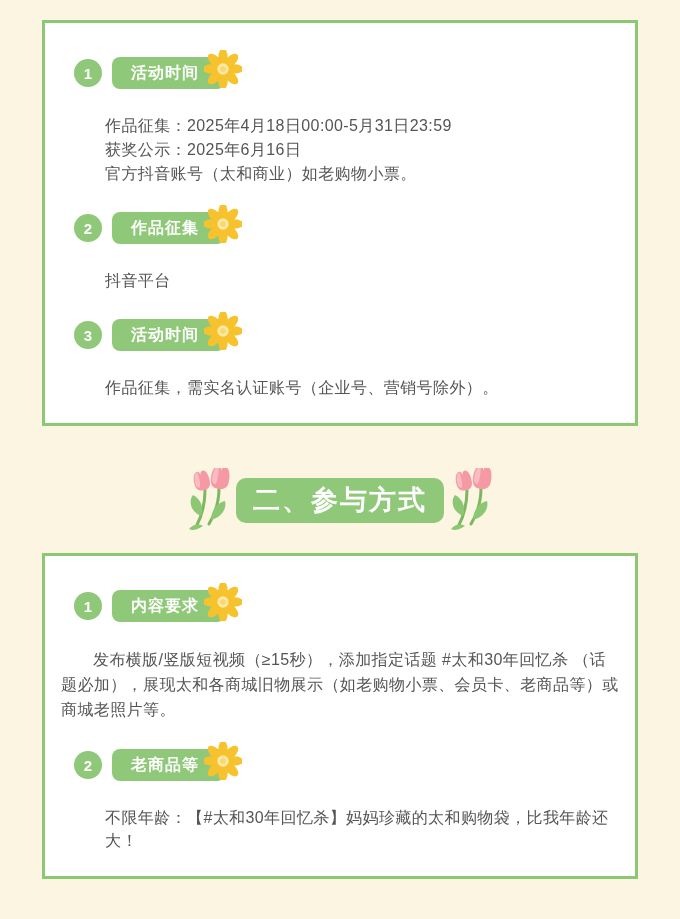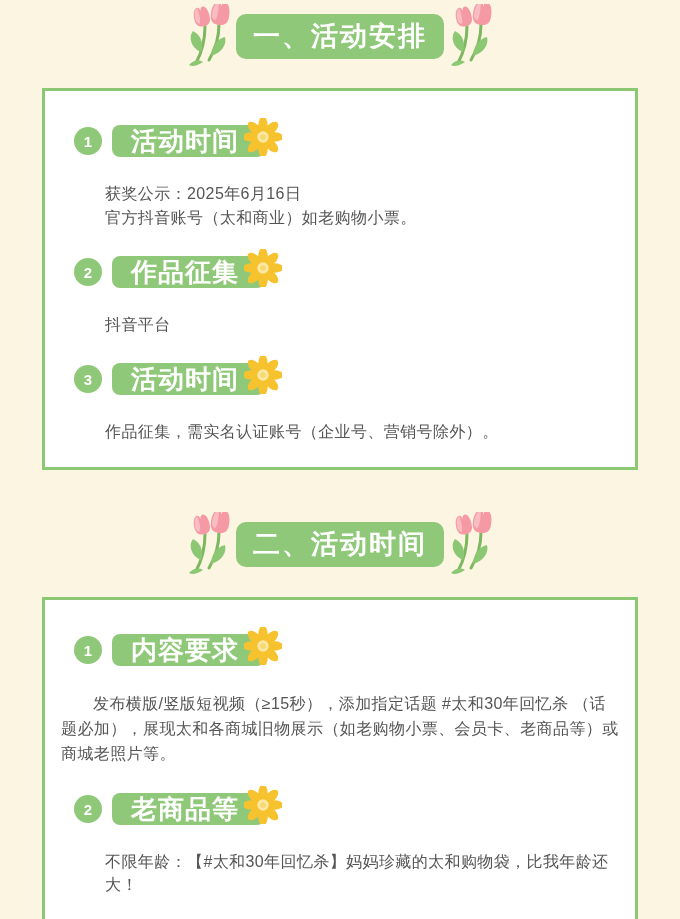--- a/index.html
+++ b/index.html
@@ -66,21 +66,21 @@
     display: flex;
     align-items: center;
     justify-content: center;
     flex: 0 0 auto;
   }
   .label-wrap { position: relative; display: inline-block; }
   .label-banner {
     display: inline-block;
     background: #8fc878;
     color: #ffffff;
-    font-size: 26px;
+    font-size: 16px;
     font-weight: bold;
     letter-spacing: 1px;
     line-height: 22px;
     padding: 5px 26px 5px 19px;
     border-radius: 8px;
     white-space: nowrap;
   }
   .daisy {
     position: absolute;
     right: -17px;
@@ -143,90 +143,82 @@
         <ellipse cx="0" cy="-12" rx="5" ry="9.5" transform="rotate(315)"></ellipse>
       </g>
       <circle r="6" fill="#fbe8a6"></circle>
       <circle r="3" fill="#f8d96e"></circle>
     </g>
   </defs>
 </svg>
 
 <div class="page">
 
-  <div class="section-header">
+
+  <div class="card">
+
+    <div class="item">
+      <div class="item-header">
+        <div class="num-circle">1</div>
+        <div class="label-wrap">
+          <span class="label-banner">活动时间</span>
+          <svg class="daisy" viewBox="-20 -20 40 40">
+              <use href="#daisy-def"></use>
+            </svg>
+        </div>
+      </div>
+      <div class="item-body">
+        <p class="line">作品征集：2025年4月18日00:00-5月31日23:59</p>
+        <p class="line">获奖公示：2025年6月16日</p>
+        <p class="line">官方抖音账号（太和商业）如老购物小票。</p>
+      </div>
+    </div>
+
+    <div class="item">
+      <div class="item-header">
+        <div class="num-circle">2</div>
+        <div class="label-wrap">
+          <span class="label-banner">作品征集</span>
+          <svg class="daisy" viewBox="-20 -20 40 40">
+              <use href="#daisy-def"></use>
+            </svg>
+        </div>
+      </div>
+      <div class="item-body">
+        <p class="line">抖音平台</p>
+      </div>
+    </div>
+
+    <div class="item">
+      <div class="item-header">
+        <div class="num-circle">3</div>
+        <div class="label-wrap">
+          <span class="label-banner">活动时间</span>
+          <svg class="daisy" viewBox="-20 -20 40 40">
+              <use href="#daisy-def"></use>
+            </svg>
+        </div>
+      </div>
+      <div class="item-body last">
+        <p class="line">作品征集，需实名认证账号（企业号、营销号除外）。</p>
+      </div>
+    </div>
+
+  </div>
+
+  <div class="section-header second">
     <svg class="tulip" viewBox="-2 0 44 64">
         <use href="#tulip-def"></use>
       </svg>
-    <div class="header-banner">一、活动安排</div>
+    <div class="header-banner">二、参与方式</div>
     <svg class="tulip" viewBox="-2 0 44 64">
         <use href="#tulip-def"></use>
       </svg>
   </div>
 
-  <div class="card">
-
-    <div class="item">
-      <div class="item-header">
-        <div class="num-circle">1</div>
-        <div class="label-wrap">
-          <span class="label-banner">活动时间</span>
-          <svg class="daisy" viewBox="-20 -20 40 40">
-              <use href="#daisy-def"></use>
-            </svg>
-        </div>
-      </div>
-      <div class="item-body">
-        <p class="line">获奖公示：2025年6月16日</p>
-        <p class="line">官方抖音账号（太和商业）如老购物小票。</p>
-      </div>
-    </div>
-
-    <div class="item">
-      <div class="item-header">
-        <div class="num-circle">2</div>
-        <div class="label-wrap">
-          <span class="label-banner">作品征集</span>
-          <svg class="daisy" viewBox="-20 -20 40 40">
-              <use href="#daisy-def"></use>
-            </svg>
-        </div>
-      </div>
-      <div class="item-body">
-        <p class="line">抖音平台</p>
-      </div>
-    </div>
-
-    <div class="item">
-      <div class="item-header">
-        <div class="num-circle">3</div>
-        <div class="label-wrap">
-          <span class="label-banner">活动时间</span>
-          <svg class="daisy" viewBox="-20 -20 40 40">
-              <use href="#daisy-def"></use>
-            </svg>
-        </div>
-      </div>
-      <div class="item-body last">
-        <p class="line">作品征集，需实名认证账号（企业号、营销号除外）。</p>
-      </div>
-    </div>
-
-  </div>
-
-  <div class="section-header second">
-    <svg class="tulip" viewBox="-2 0 44 64">
-        <use href="#tulip-def"></use>
-      </svg>
-    <div class="header-banner">二、活动时间</div>
-    <svg class="tulip" viewBox="-2 0 44 64">
-        <use href="#tulip-def"></use>
-      </svg>
-  </div>
-
   <div class="card second">
 
     <div class="item">
       <div class="item-header">
         <div class="num-circle">1</div>
         <div class="label-wrap">
           <span class="label-banner">内容要求</span>
           <svg class="daisy" viewBox="-20 -20 40 40">
               <use href="#daisy-def"></use>
             </svg>

